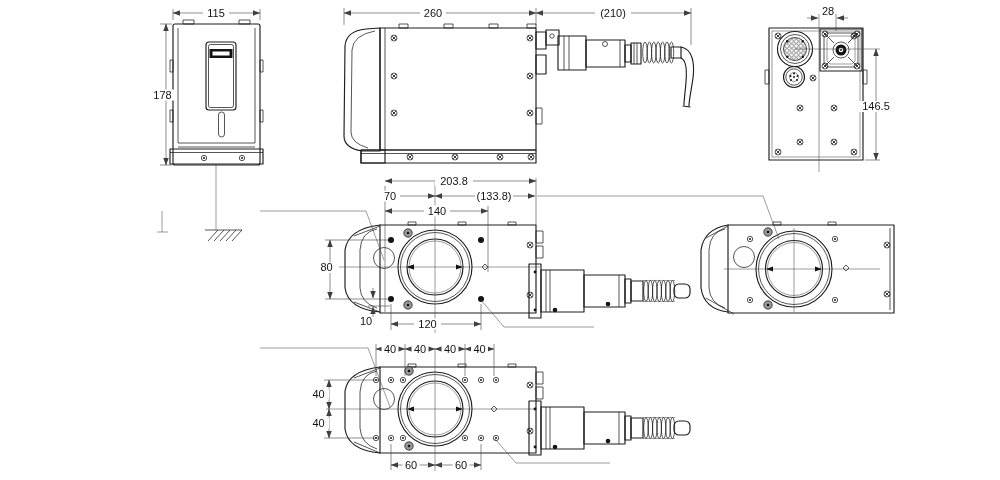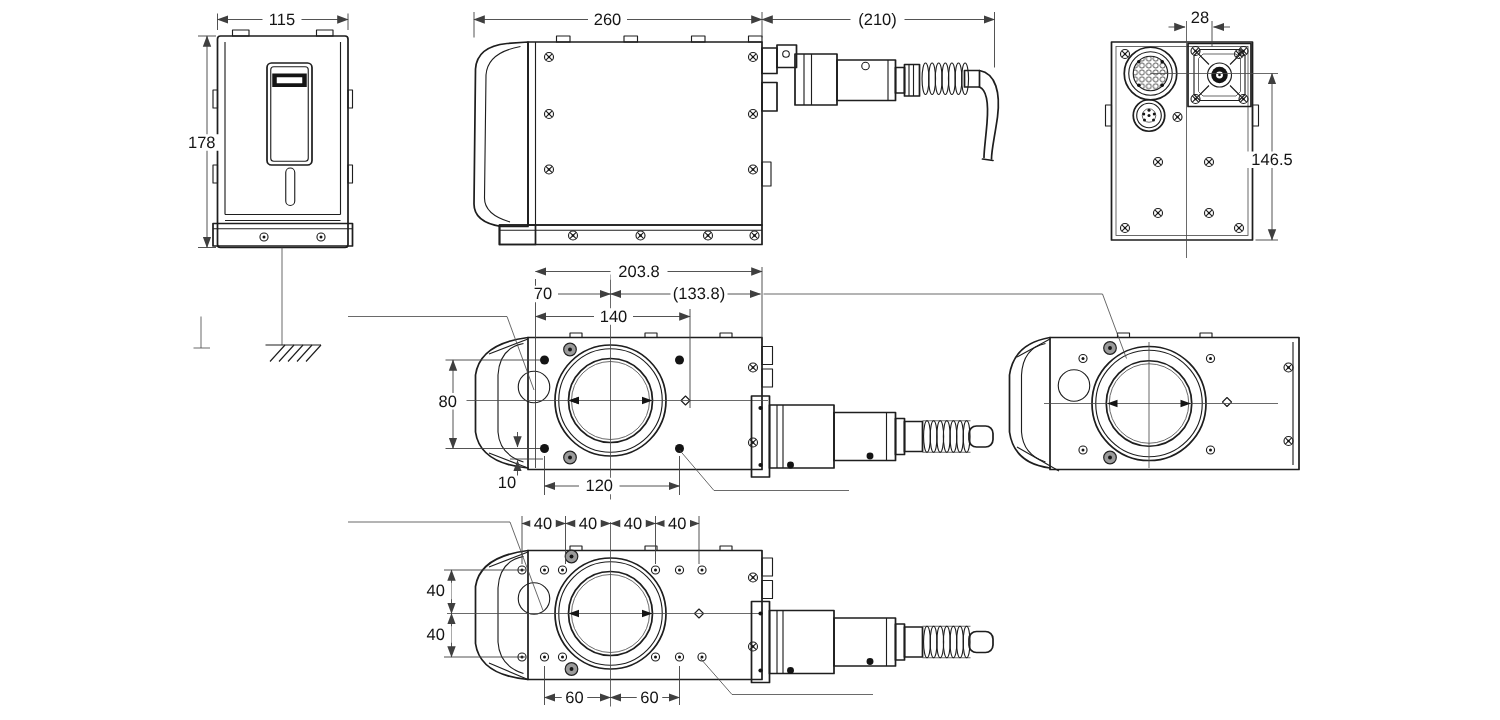--- a/index.html
+++ b/index.html
@@ -1,16 +1,16 @@
 <!DOCTYPE html>
 <html><head>
 <meta charset="utf-8">
 <style>
   html,body{margin:0;padding:0;background:#fff;}
-  .stage{width:924px;height:480px;position:relative;background:#fff;overflow:hidden;}
+  .stage{width:924px;height:480px;position:relative;background:#fff;overflow:hidden;padding-left:28px;}
   .s1{fill:none;stroke:#1e1e1e;stroke-width:1.15;stroke-linejoin:round;stroke-linecap:round;}
   .s2{fill:none;stroke:#1e1e1e;stroke-width:0.75;stroke-linejoin:round;}
   .th{fill:none;stroke:#4a4a4a;stroke-width:0.55;}
   .dim{fill:none;stroke:#3f3f3f;stroke-width:0.6;}
   .txt{font-family:"Liberation Sans","DejaVu Sans",sans-serif;font-size:11px;fill:#141414;}
   .fD{fill:#141414;stroke:none;}
   .fW{fill:#ffffff;stroke:none;}
 </style>
 </head>
 <body>

